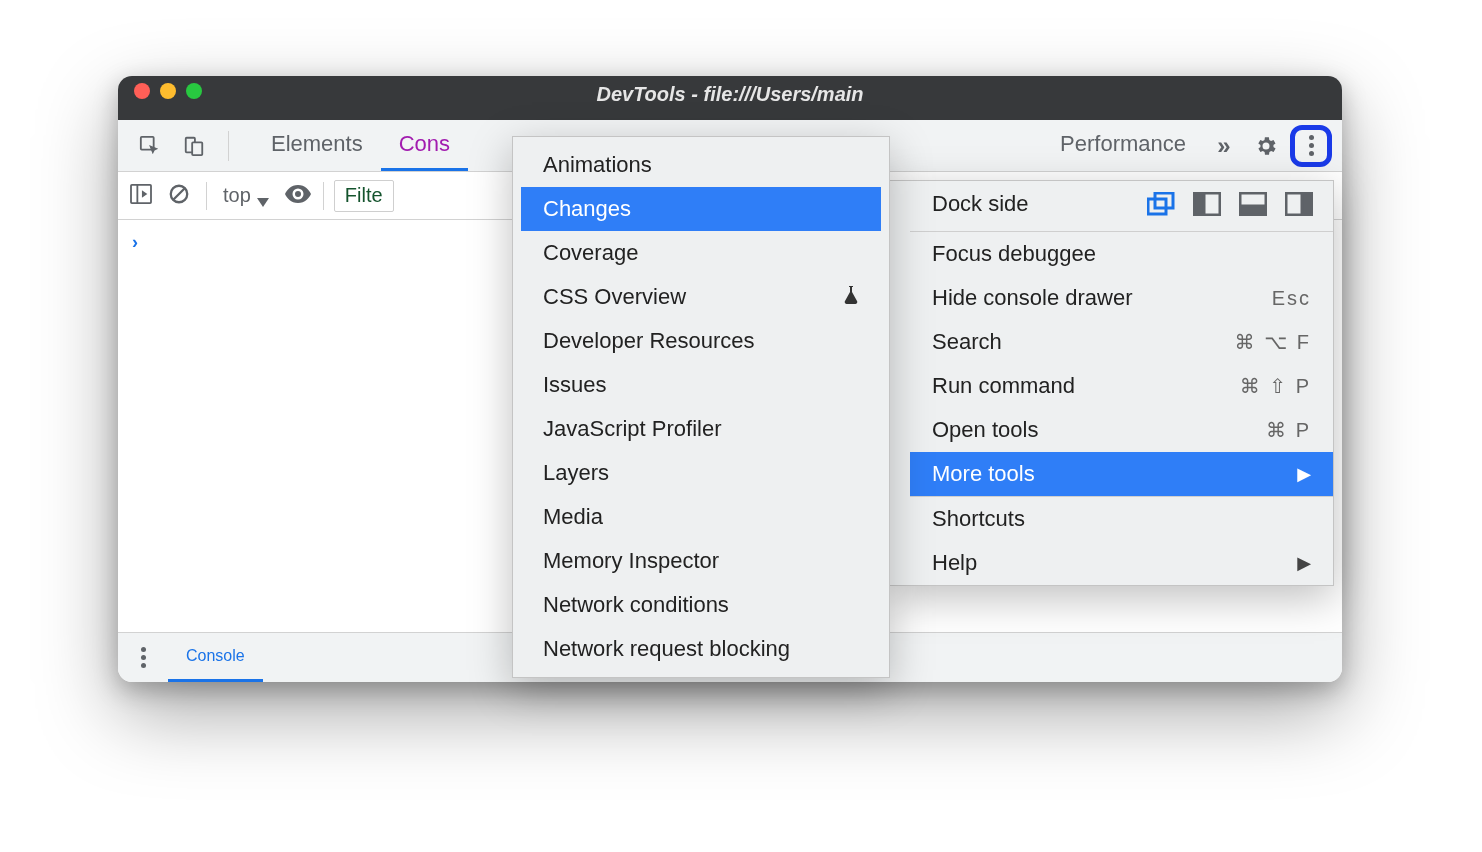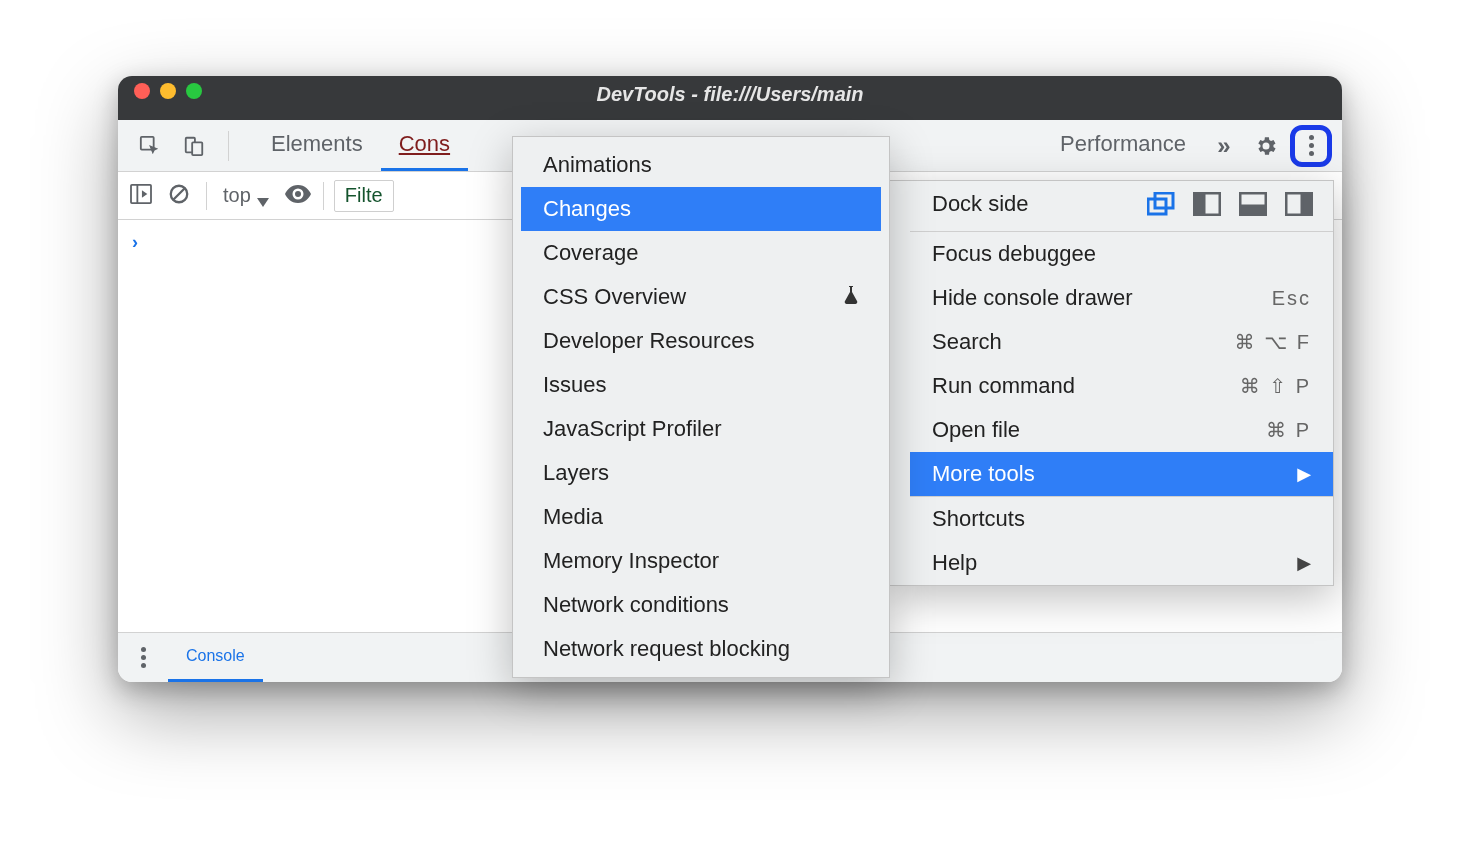--- a/index.html
+++ b/index.html
@@ -67,21 +67,21 @@
   .tabs { display: flex; align-items: stretch; margin-left: 8px; }
   .tab {
     padding: 0 18px;
     display: flex;
     align-items: center;
     font-size: 22px;
     color: #5f6368;
     border-bottom: 3px solid transparent;
     cursor: pointer;
   }
-  .tab.active { color: #7f1d1d; border-bottom-color: #1a73e8; text-decoration: underline; }
+  .tab.active { color: #a21caf; border-bottom-color: #1a73e8; }
   .tabbar .spacer { flex: 1; }
   .tabbar .right { display: flex; align-items: center; gap: 6px; }
   .gear { color: #5f6368; }
   .kebab-circle {
     width: 42px; height: 42px;
     border: 5px solid #1a3ae8;
     border-radius: 12px;
     display: flex; align-items: center; justify-content: center;
     color: #5f6368;
   }
@@ -340,21 +340,21 @@
   </div>
   <div class="m-row">
     <span class="label">Search</span>
     <span class="shortcut">⌘ ⌥ F</span>
   </div>
   <div class="m-row">
     <span class="label">Run command</span>
     <span class="shortcut">⌘ ⇧ P</span>
   </div>
   <div class="m-row">
-    <span class="label">Open file</span>
+    <span class="label">Open tools</span>
     <span class="shortcut">⌘ P</span>
   </div>
   <div class="m-row highlight">
     <span class="label">More tools</span>
     <span class="arrow">▶</span>
   </div>
   <div class="m-sep"></div>
   <div class="m-row">
     <span class="label">Shortcuts</span>
   </div>

